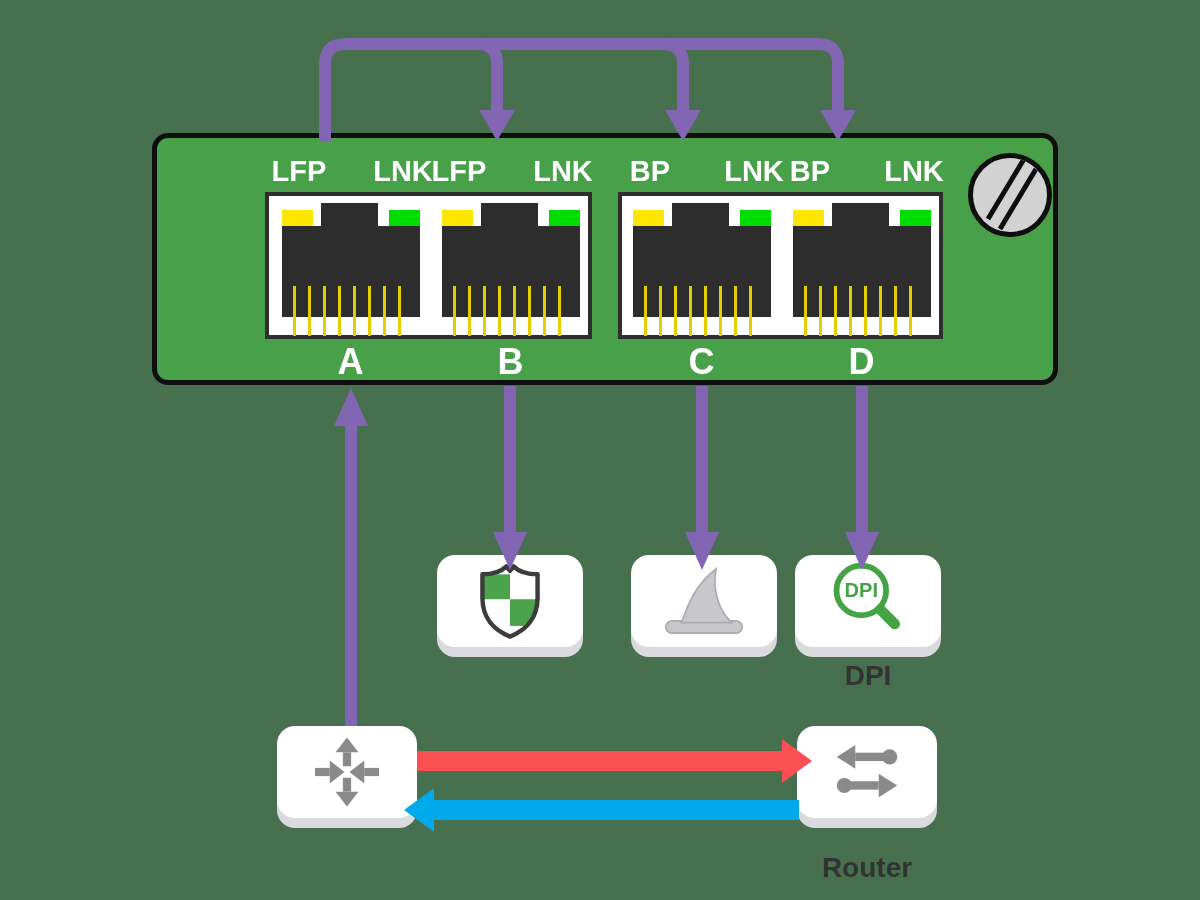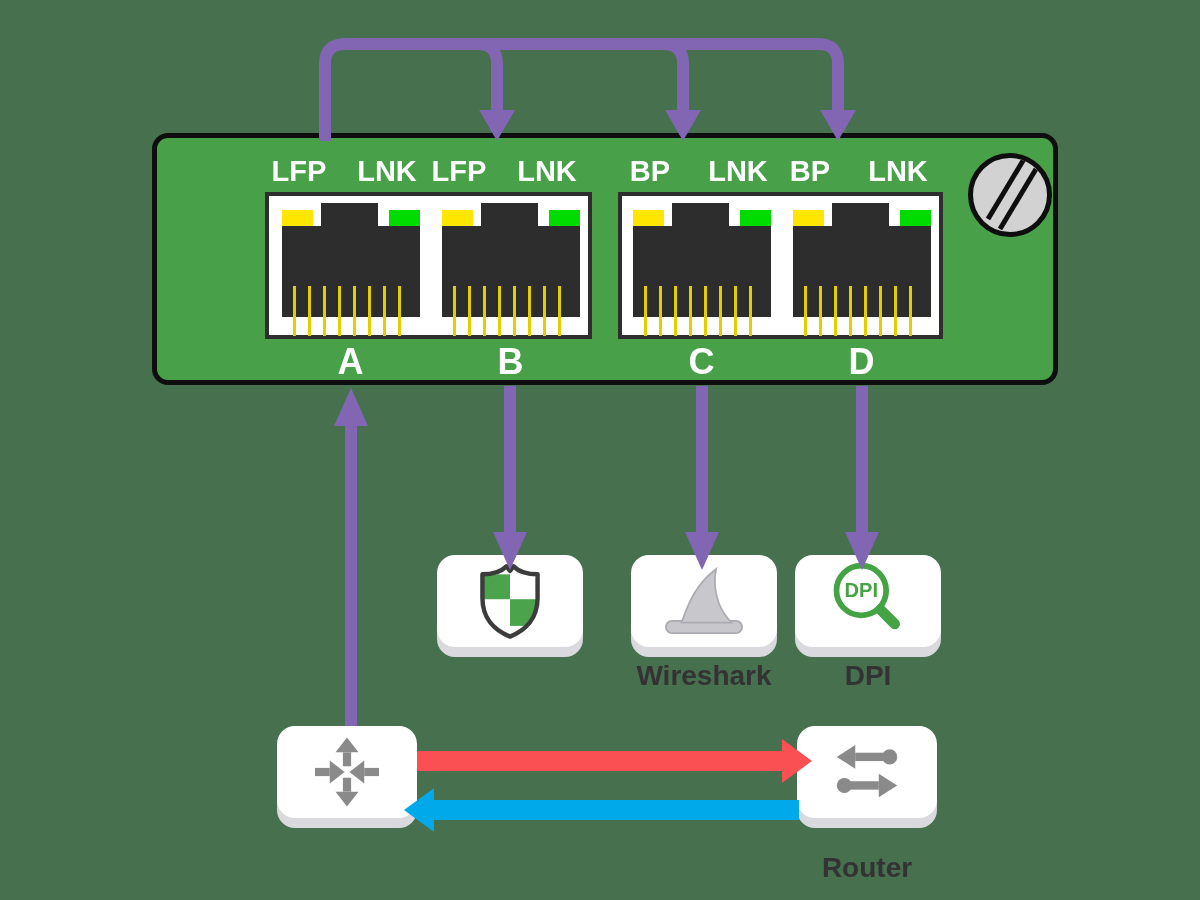--- a/index.html
+++ b/index.html
@@ -24,21 +24,21 @@
     background:#fff;border:4px solid #2E2E2E;
   }
   .bezel-ab{left:108px;width:327px;}
   .bezel-cd{left:461px;width:325px;}
   .port-unit{position:absolute;top:19px;width:137px;height:230px;}
   .indicator{
     position:absolute;top:0;transform:translateX(-50%);
     color:#fff;font-size:29px;font-weight:700;line-height:28px;white-space:nowrap;
   }
   .indicator.left{left:17px;}
-  .indicator.right{left:105px;text-align:center;}
+  .indicator.right{left:121px;text-align:center;}
   .port-graphic{position:absolute;left:0;top:46px;width:138px;height:114px;}
   .port-tab{position:absolute;left:39px;top:0;width:57px;height:24px;background:#2D2D2D;}
   .led{position:absolute;top:7px;width:31px;height:17px;}
   .led.left{left:0;background:var(--led-yellow,#FFE600);}
   .led.right{right:0;background:var(--led-green,#00DC00);}
   .port-body{position:absolute;left:0;right:0;top:23px;height:91px;background:#2D2D2D;}
   .port-pins{
     position:absolute;left:11px;right:7px;top:60px;height:50px;
     background:repeating-linear-gradient(to right,var(--pin-yellow,#E2CF00) 0 3px,transparent 3px 15px);
   }
@@ -178,21 +178,20 @@
       <path class="shield-outline" fill="none" d="M9,15 C20,15 30,12 36,6 L40,11 L44,6 C50,12 60,15 71,15 L71,42 C71,64 58,78 40,85 C22,78 9,64 9,42 Z" style="fill:none"></path>
     </svg>
   </div>
 
   <div class="card card-wireshark">
     <svg width="96" height="78" viewBox="0 0 100 90">
       <rect x="6" y="68" width="88" height="14" rx="7" class="fin-shape"></rect>
       <path class="fin-shape" d="M24,70 C32,48 40,26 64,8 C61,22 63,36 67,47 C71,58 76,64 82,70 Z"></path>
     </svg>
   </div>
-  <div class="node-label lbl-wireshark">Wireshark</div>
 
   <div class="card card-dpi">
     <svg width="90" height="86" viewBox="0 0 90 90">
       <circle cx="38" cy="34" r="26" class="dpi-stroke"></circle>
       <line x1="58" y1="54" x2="73" y2="69" class="dpi-handle"></line>
       <text x="38" y="41" text-anchor="middle" class="dpi-text">DPI</text>
     </svg>
   </div>
   <div class="node-label lbl-dpi">DPI</div>
 

